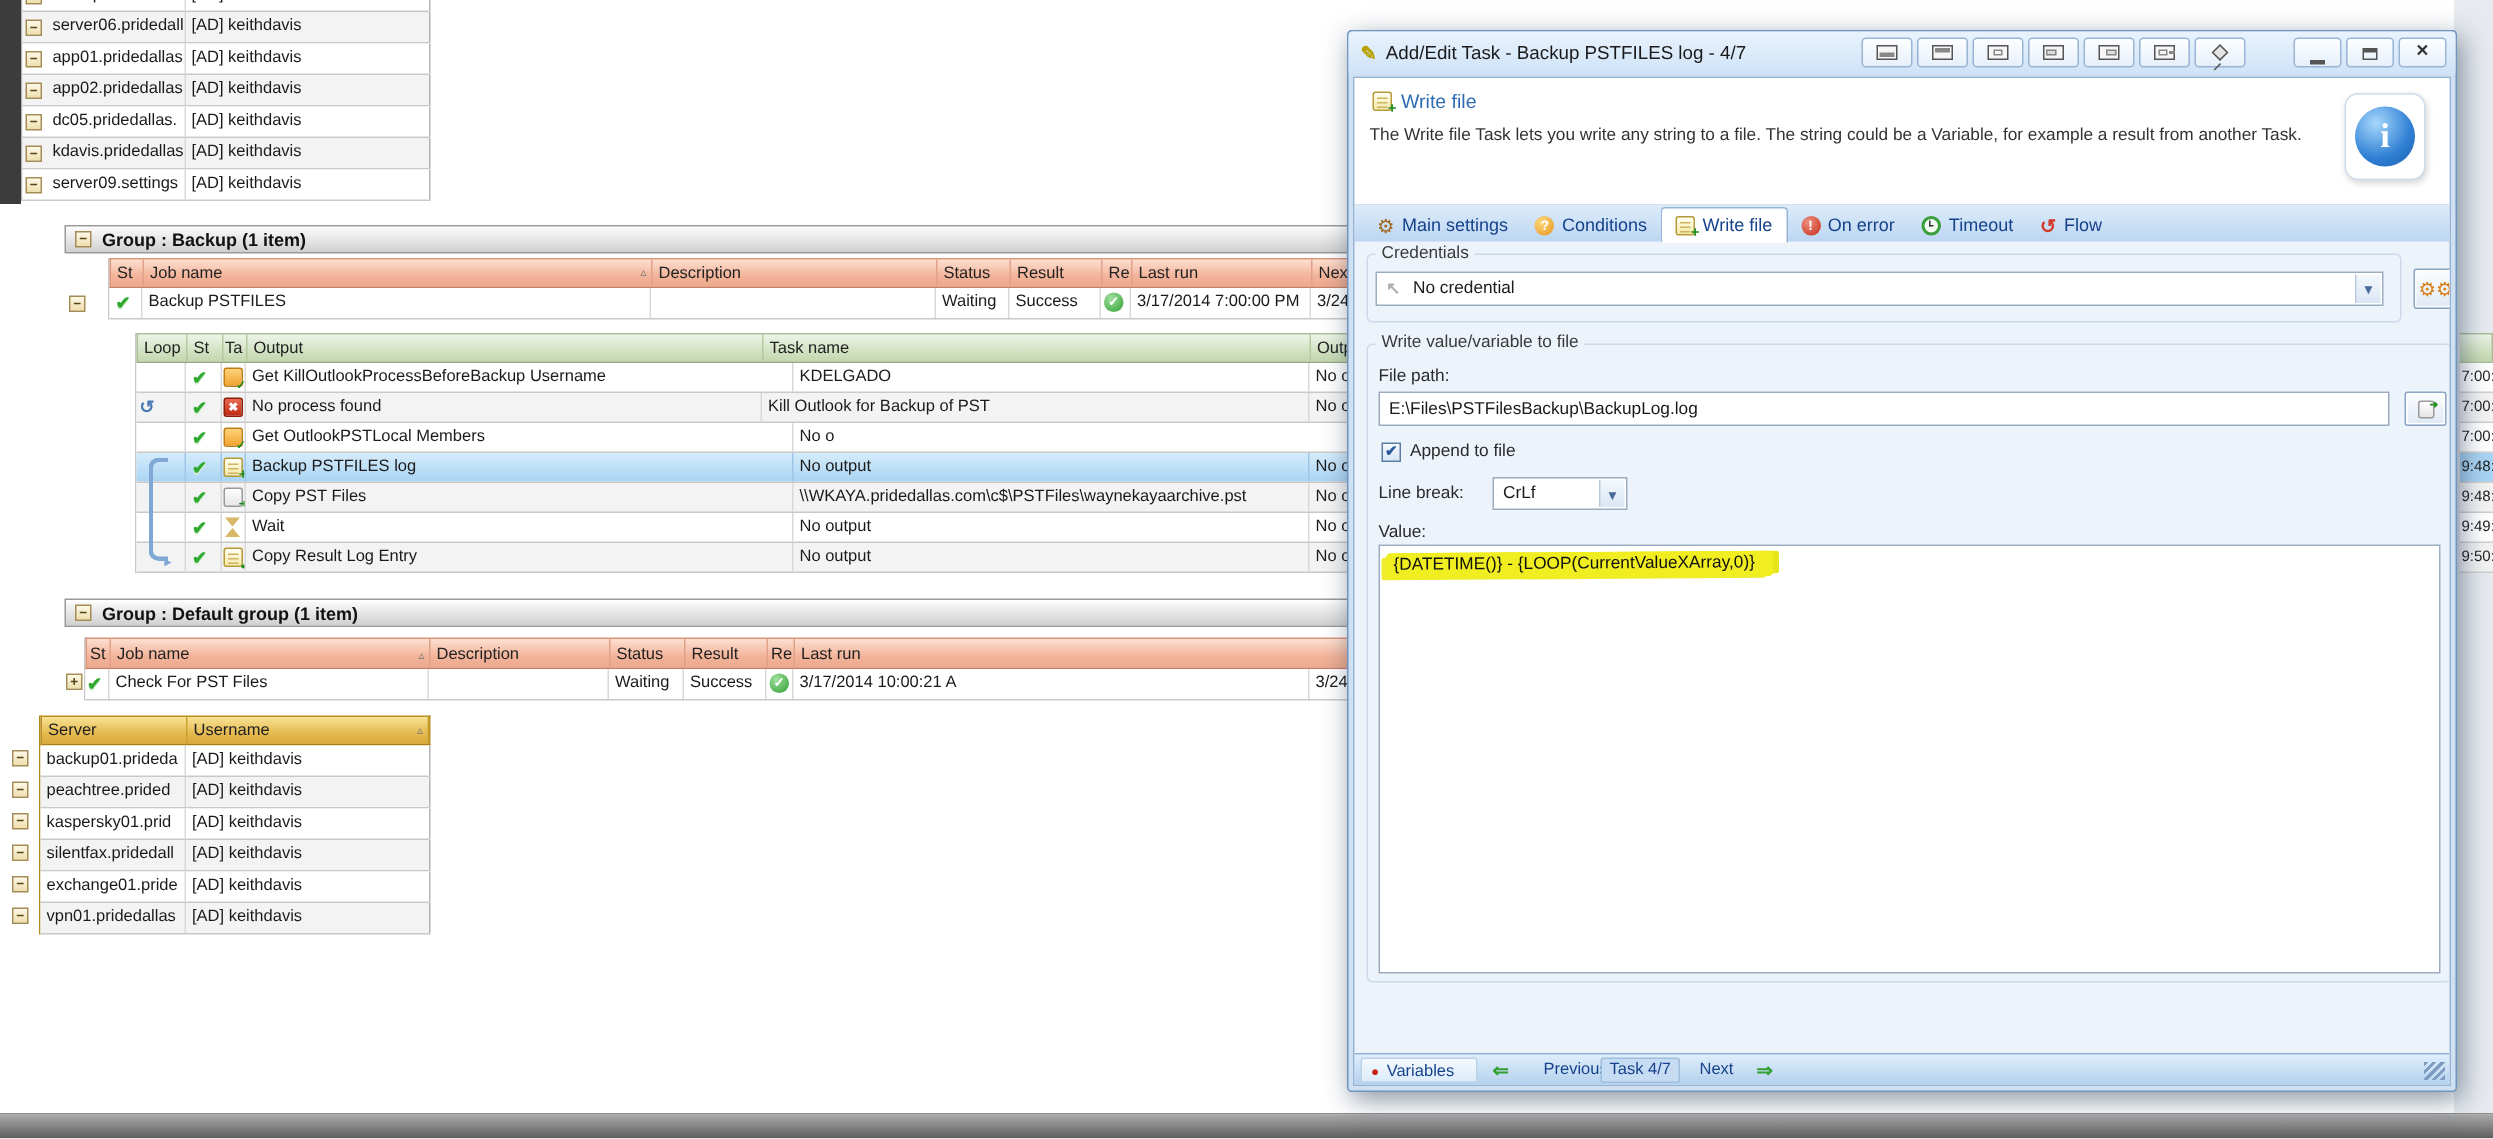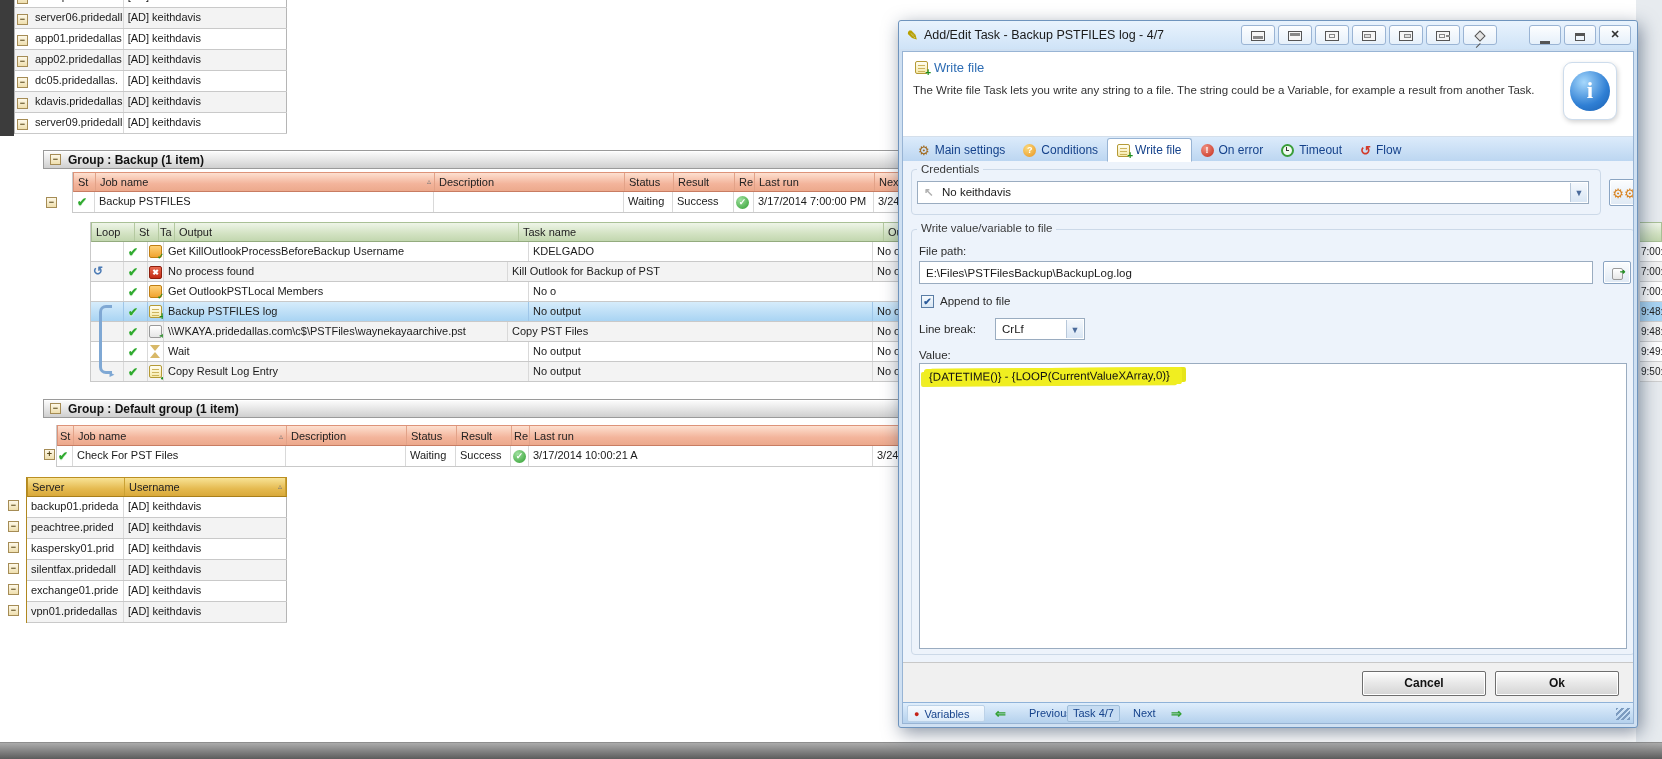--- a/index.html
+++ b/index.html
@@ -118,21 +118,21 @@
       <div class="cell" style="width:93px">dc05.pridedallas.</div>
       <div class="cell" style="width:164px;border-right:1px solid #b5b5b5">[AD] keithdavis</div>
     </div>
     <div class="trow alt">
       <div class="cell" style="width:16px;padding:4px 2px 0;border-right:none"><span class="exp">−</span></div>
       <div class="cell" style="width:93px">kdavis.pridedallas</div>
       <div class="cell" style="width:164px;border-right:1px solid #b5b5b5">[AD] keithdavis</div>
     </div>
     <div class="trow">
       <div class="cell" style="width:16px;padding:4px 2px 0;border-right:none"><span class="exp">−</span></div>
-      <div class="cell" style="width:93px">server09.pridedall</div>
+      <div class="cell" style="width:93px">server09.settings</div>
       <div class="cell" style="width:164px;border-right:1px solid #b5b5b5">[AD] keithdavis</div>
     </div>
   </div>
 
   <div class="groupbar" style="top:150px">
     <span class="exp">−</span>
     <span>Group : Backup (1 item)</span>
   </div>
 
   <span class="exp abs" style="left:46px;top:197px">−</span>
@@ -154,21 +154,21 @@
       <div class="cell" style="width:49px">Waiting</div>
       <div class="cell" style="width:61px">Success</div>
       <div class="cell" style="width:20px;padding:3px 2px 0"><span class="re-ok">✓</span></div>
       <div class="cell" style="width:120px">3/17/2014 7:00:00 PM</div>
       <div class="cell" style="flex:1">3/24</div>
     </div>
   </div>
 
   <div class="abs" style="left:90px;top:222px;width:1572px;border-left:1px solid #c9c9c9">
     <div class="hdr hdr-green">
-      <div class="hcell" style="width:43px">Loop</div>
+      <div class="hcell" style="width:33px">Loop</div>
       <div class="hcell" style="width:24px">St</div>
       <div class="hcell" style="width:16px;padding:3px 1px 0">Ta</div>
       <div class="hcell" style="width:344px">Output</div>
       <div class="hcell" style="width:365px">Task name</div>
       <div class="hcell" style="flex:1">Outpu</div>
     </div>
 
     <div class="trow" style="height:20px">
       <div class="cell" style="width:33px"></div>
       <div class="cell" style="width:24px;padding-top:3px"><span class="ck">✔</span></div>
@@ -197,22 +197,22 @@
       <div class="cell" style="width:24px;padding-top:3px;border-right-color:#9fc6e8"><span class="ck">✔</span></div>
       <div class="cell" style="width:16px;padding:3px 1px 0;border-right-color:#9fc6e8"><span class="tico tico-file add"></span></div>
       <div class="cell" style="width:365px;border-right-color:#9fc6e8">Backup PSTFILES log</div>
       <div class="cell" style="width:344px;border-right-color:#9fc6e8">No output</div>
       <div class="cell" style="flex:1;border-right-color:#9fc6e8">No o</div>
     </div>
     <div class="trow alt" style="height:20px">
       <div class="cell" style="width:33px"></div>
       <div class="cell" style="width:24px;padding-top:3px"><span class="ck">✔</span></div>
       <div class="cell" style="width:16px;padding:3px 1px 0"><span class="tico tico-copy"></span></div>
+      <div class="cell" style="width:365px">Copy PST Files</div>
       <div class="cell" style="width:344px">\\WKAYA.pridedallas.com\c$\PSTFiles\waynekayaarchive.pst</div>
-      <div class="cell" style="width:365px">Copy PST Files</div>
       <div class="cell" style="flex:1">No o</div>
     </div>
     <div class="trow" style="height:20px">
       <div class="cell" style="width:33px"></div>
       <div class="cell" style="width:24px;padding-top:3px"><span class="ck">✔</span></div>
       <div class="cell" style="width:16px;padding:3px 1px 0"><span class="tico tico-wait"></span></div>
       <div class="cell" style="width:365px">Wait</div>
       <div class="cell" style="width:344px">No output</div>
       <div class="cell" style="flex:1">No o</div>
     </div>
@@ -363,21 +363,21 @@
             <span>Flow</span>
           </span>
       </div>
 
       <div class="dcontent">
 
         <div class="gbox" style="left:8px;top:8px;width:690px;height:46px"></div>
         <span class="glabel" style="left:14px;top:2px">Credentials</span>
         <div class="field" style="left:14px;top:20px;width:672px;height:23px;padding-left:24px">
           <span style="position:absolute;left:6px;top:3px;color:#b0b0b0;font-weight:bold">↖</span>
-          <span>No keithdavis</span>
+          <span>No credential</span>
           <span class="combo-arrow">▼</span>
         </div>
         <span class="sqbtn" style="left:706px;top:18px;width:30px;height:27px;line-height:25px"><span class="gearg" style="color:#d8821e">⚙⚙</span></span>
 
         <div class="gbox" style="left:8px;top:68px;width:724px;height:426px"></div>
         <span class="glabel" style="left:14px;top:61px">Write value/variable to file</span>
 
         <span class="lbl" style="left:16px;top:84px">File path:</span>
         <input class="field" style="left: 16px; top: 100px; width: 674px; height: 23px;" readonly="" value="E:\Files\PSTFilesBackup\BackupLog.log">
         <span class="sqbtn" style="left:700px;top:100px;width:28px;height:23px;line-height:21px"><span class="tico tico-copy" style="width:11px;height:12px;top:2px"></span></span>
@@ -390,24 +390,20 @@
           <span>CrLf</span>
           <span class="combo-arrow">▼</span>
         </div>
 
         <span class="lbl" style="left:16px;top:188px">Value:</span>
         <div class="field" style="left:16px;top:202px;width:708px;height:286px;padding:4px">
           <span class="hl">{DATETIME()} - {LOOP(CurrentValueXArray,0)}</span>
         </div>
       </div>
 
-      <div class="abs" style="left:0;right:0;top:610px;height:40px;background:#f0f0f0;border-top:1px solid #c8c8c8">
-        <span class="btn" style="right:147px;top:8px;width:124px">Cancel</span>
-        <span class="btn" style="right:14px;top:8px;width:124px">Ok</span>
-      </div>
 
       <div class="navbar">
         <span class="navchip">
           <span style="color:#c42218;font-size:9px">●</span>
           <span>Variables</span>
         </span>
         <span class="navtxt garrow" style="left:92px">⇐</span>
         <span class="navtxt" style="left:126px">Previous</span>
         <span class="navtxt" style="left:164px;background:#c6dcf2;border:1px solid #9fbeda;border-radius:2px;padding:1px 5px 2px;top:2px">Task 4/7</span>
         <span class="navtxt" style="left:230px">Next</span>

